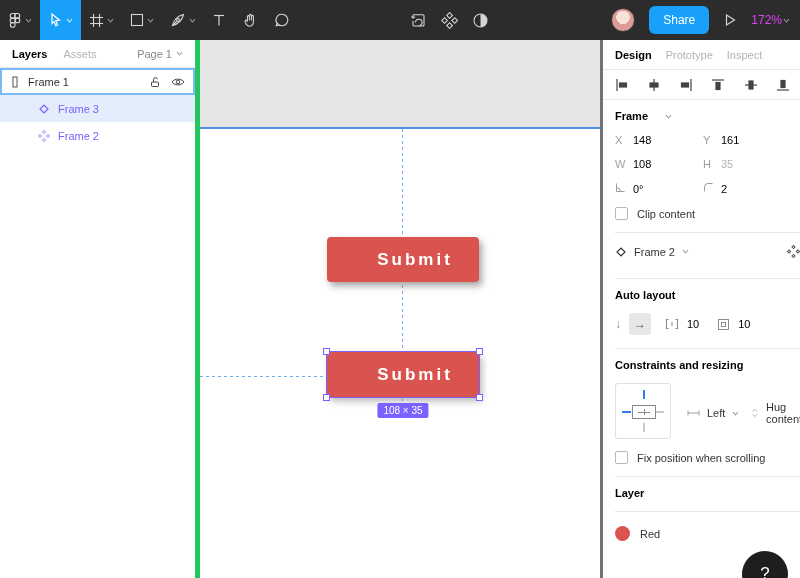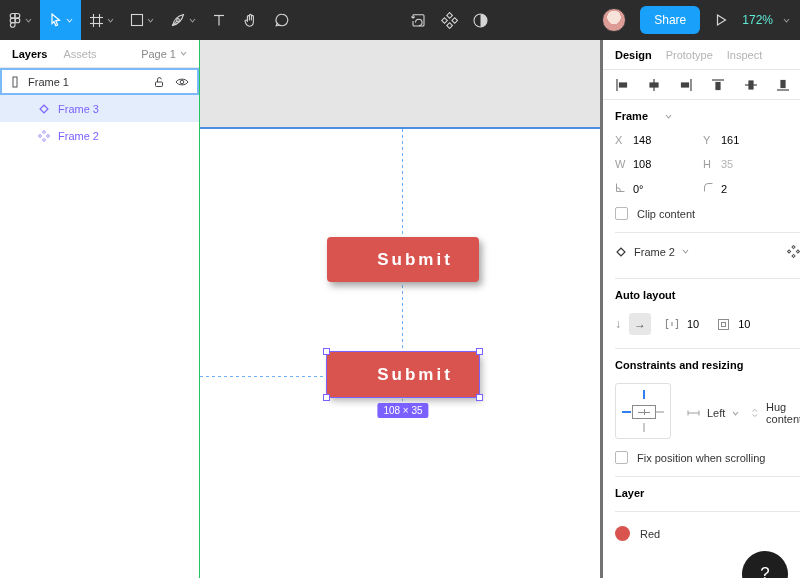--- a/index.html
+++ b/index.html
@@ -10,24 +10,24 @@
   
   .toolbar { position:absolute; left:0; top:0; width:800px; height:40px; background:#2c2c2c; display:flex; align-items:center; }
   .tool { height:40px; display:flex; align-items:center; justify-content:center; gap:3px; padding:0 8px; cursor:pointer; }
   .tool.active { background:#18a0fb; }
   .tool svg { display:block; }
   .chev { display:block; }
   .mid-tools { position:absolute; left:410px; top:0; height:40px; display:flex; align-items:center; gap:14px; }
   .right-tools { position:absolute; right:10px; top:0; height:40px; display:flex; align-items:center; gap:14px; }
   .avatar { width:24px; height:24px; border-radius:50%; background:radial-gradient(circle at 50% 38%, #f7e3d9 0 38%, #dd9d96 39% 100%); border:1px solid #3a3a3a; }
   .share-btn { background:#18a0fb; color:#fff; font-size:12px; border:none; border-radius:6px; padding:7px 14px; cursor:pointer; }
-  .zoom-ctl { display:flex; align-items:center; gap:10px; color:#5eead4; font-size:12px; cursor:pointer;justify-content:center; }
+  .zoom-ctl { display:flex; align-items:center; gap:1px; color:#d946ef; font-size:12px; cursor:pointer;justify-content:center; }
 
   
-  .left-panel { position:absolute; left:0; top:40px; width:200px; height:538px; background:#fff; border-right:1px solid #22c55e; font-size:11px; color:#333; }
+  .left-panel { position:absolute; left:0; top:40px; width:200px; height:538px; background:#fff; border-right:5px solid #22c55e; font-size:11px; color:#333; }
   .lp-header { height:28px; display:flex; align-items:center; border-bottom:1px solid #e6e6e6; padding:0 12px; }
   .lp-tab { margin-right:16px; cursor:pointer; }
   .lp-tab.on { color:#000; font-weight:bold; }
   .lp-tab.off { color:#b3b3b3; }
   .page-select { margin-left:auto; color:#888; display:flex; align-items:center; gap:4px; cursor:pointer; }
   .layer-row { height:27px; display:flex; align-items:center; padding:0 8px; cursor:pointer; position:relative; }
   .layer-row.hovered { border:2px solid #7cb9f8; background:#fff; }
   .layer-row.selected { background:#e4edfb; }
   .layer-row .lname { margin-left:8px; }
   .purple { color:#7b61ff; }

